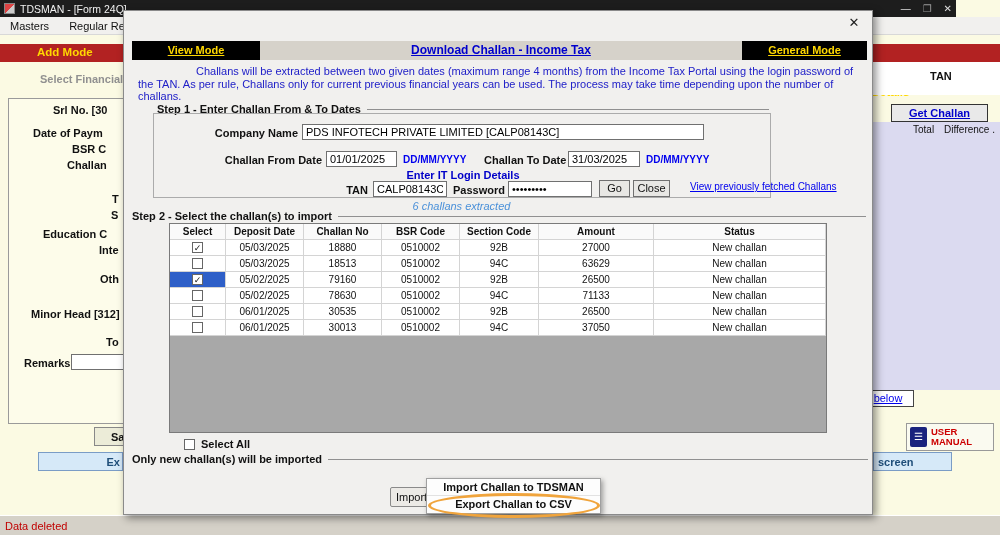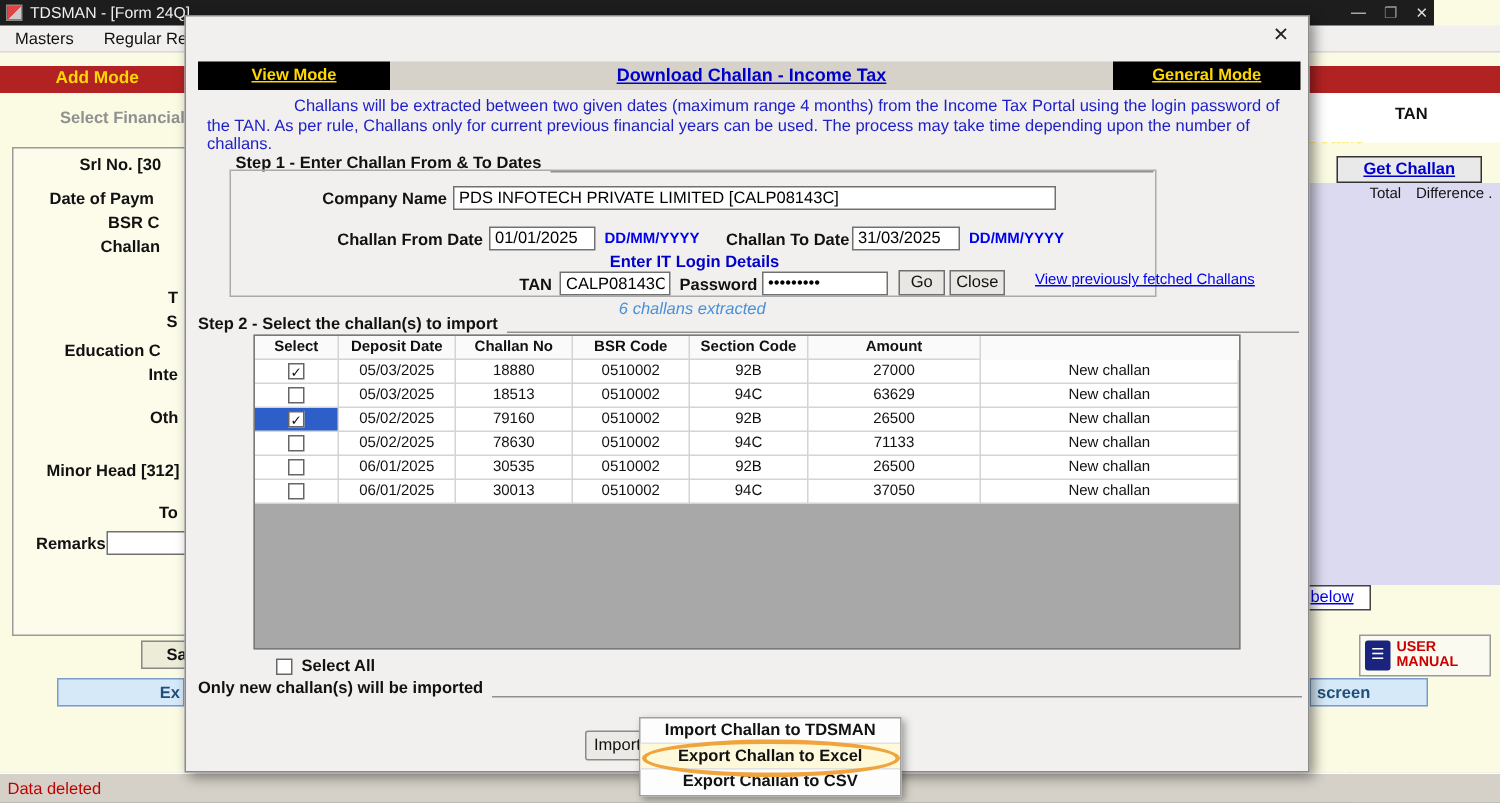--- a/index.html
+++ b/index.html
@@ -48,21 +48,21 @@
   .tray-rest i { position:absolute; top:4px; width:1px; height:12px; background:#9a9a9a; }
 
   
   .dialog { position:absolute; left:123px; top:10px; width:750px; height:505px; background:#F1F0EE; border:1px solid #8a8a8a; box-shadow:3px 3px 8px rgba(0,0,0,.45); z-index:10; }
   .dlg-close { position:absolute; right:10px; top:4px; width:16px; height:16px; font-size:13px; color:#222; text-align:center; cursor:default; }
   .tabrow { position:absolute; left:8px; top:30px; width:735px; height:19px; display:flex; }
   .tab-black { width:128px; background:#000; color:#FFD800; font-weight:bold; text-align:center; padding-top:3px; text-decoration:underline; }
   .tab-black.r { width:125px; }
   .tab-center { flex:1; background:#D6D2CA; color:#0000CC; font-weight:bold; font-size:12px; text-align:center; padding-top:2px; text-decoration:underline; }
   .info { position:absolute; left:14px; top:54px; width:722px; color:#2020C8; font-size:11px; line-height:12.5px; text-indent:58px; }
-  .steprow { position:absolute; display:flex; align-items:flex-end; font-weight:bold; }
+  .steprow { position:absolute; display:flex; align-items:center; font-weight:bold; }
   .steprow .line { flex:1; border-top:1px solid #909090; margin-left:6px; }
   .groupbox { position:absolute; left:29px; top:102px; width:618px; height:85px; border:1px solid #ABABAB; }
   .glabel { position:absolute; font-weight:bold; text-align:right; white-space:nowrap; }
   .ginput { position:absolute; height:16px; background:#fff; border:1px solid #707070; font-family:"Liberation Sans",sans-serif; font-size:11px; padding:0 3px; }
   .fmt { position:absolute; color:#0000EE; font-weight:bold; font-size:10px; }
   .login-title { position:absolute; left:0; top:55px; width:618px; text-align:center; color:#0000C8; font-weight:bold; }
   .sbtn { position:absolute; height:17px; background:#E8E7E4; border:1px solid #707070; text-align:center; padding-top:1px; font-size:11px; }
   .fetched-link { position:absolute; left:566px; top:170px; color:#0000EE; text-decoration:underline; font-size:10px; }
   .extracted { position:absolute; left:0; top:189px; width:675px; text-align:center; color:#4a90d9; font-style:italic; }
 
@@ -193,20 +193,21 @@
     </div>
 
     <div class="ctable">
       <div class="trow thead">
         <div class="tcell c0">Select</div>
         <div class="tcell c1">Deposit Date</div>
         <div class="tcell c2">Challan No</div>
         <div class="tcell c3">BSR Code</div>
         <div class="tcell c4">Section Code</div>
         <div class="tcell c5">Amount</div>
+        <div class="tcell c6">Status</div>
       </div>
       <div>
           <div class="trow">
             <div class="tcell c0">
               <span class="cbx">✓</span>
             </div>
             <div class="tcell c1">05/03/2025</div>
             <div class="tcell c2">18880</div>
             <div class="tcell c3">0510002</div>
             <div class="tcell c4">92B</div>
@@ -279,18 +280,17 @@
     <div class="steprow" style="left:8px;top:442px;width:736px;">
       <span>Only new challan(s) will be imported</span>
       <span class="line"></span>
     </div>
 
     <div class="import-btn">Import</div>
   </div>
 
   <div class="ctxmenu">
     <div class="ctxitem">Import Challan to TDSMAN</div>
-    <div class="ctxitem hl">Export Challan to Excel</div>
     <div class="ctxitem">Export Challan to CSV</div>
   </div>
   <div class="ellipse"></div>
 
 </div>
 
 </body></html>

